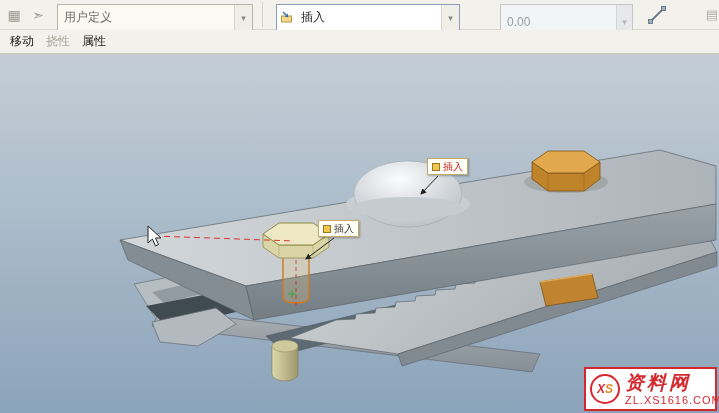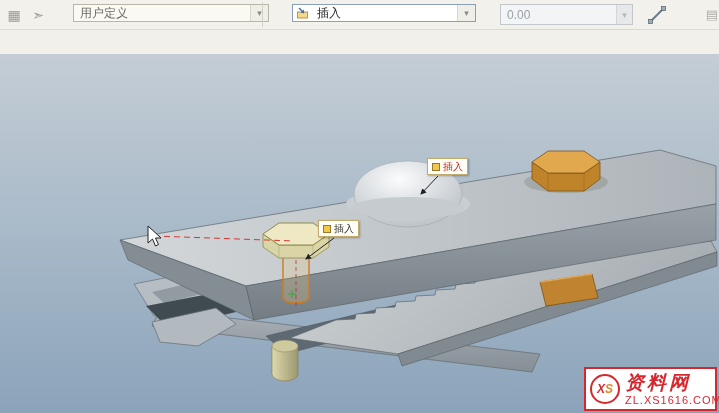--- a/index.html
+++ b/index.html
@@ -5,31 +5,31 @@
   html,body{margin:0;padding:0;}
   body{font-family:"Liberation Sans",sans-serif;}
   .app{position:relative;width:719px;height:413px;background:#f1f0ea;overflow:hidden;
        -webkit-user-select:none;user-select:none;}
 
   
   .toolbar{position:absolute;left:0;top:0;width:719px;height:29px;background:#f2f1eb;
            border-bottom:1px solid #dcd9cd;}
   .tb-icon{position:absolute;top:5px;width:20px;height:20px;display:flex;align-items:center;
            justify-content:center;color:#9a9a90;font-size:14px;}
-  .dd{position:absolute;top:4px;height:18px;box-sizing:border-box;display:flex;align-items:center;
-      font-size:12px;background:#fbfaf2;border:1px solid #b9b6a9;margin-left:16px;}
+  .dd{position:absolute;top:4px;height:27px;box-sizing:border-box;display:flex;align-items:center;
+      font-size:12px;background:#fbfaf2;border:1px solid #b9b6a9;}
   .dd .txt{flex:1;padding-left:6px;color:#444;white-space:nowrap;overflow:hidden;}
   .dd .arrow{width:17px;height:100%;display:flex;align-items:center;justify-content:center;
              color:#8a8a82;font-size:9px;border-left:1px solid #d8d5c9;background:#f0efe7;}
   .dd1{left:57px;width:196px;}
   .dd1 .txt{color:#6b6b64;}
   .dd2{left:276px;width:184px;background:#ffffff;border-color:#8ba0b8;}
   .dd2 .txt{color:#1c1c1c;}
   .sep{position:absolute;left:262px;top:2px;width:1px;height:25px;background:#d4d1c5;}
-  .valfield{position:absolute;left:500px;top:4px;width:133px;height:21px;box-sizing:border-box;
+  .valfield{position:absolute;left:500px;top:4px;width:133px;height:36px;box-sizing:border-box;
             background:#f2f4f5;border:1px solid #c3c7cb;display:flex;align-items:center;font-size:12px;}
   .valfield .txt{flex:1;padding-left:6px;color:#9aa0a6;}
   .valfield .arrow{width:15px;height:100%;display:flex;align-items:center;justify-content:center;
                    color:#b2b6ba;font-size:9px;background:#e6e8ea;border-left:1px solid #d2d6da;}
   .slash-icon{position:absolute;left:646px;top:4px;width:22px;height:22px;}
   .panel-icon{position:absolute;left:703px;top:5px;width:18px;height:18px;color:#b0aea4;font-size:13px;
               display:flex;align-items:center;justify-content:center;}
 
   
   .tabrow{position:absolute;left:0;top:30px;width:719px;height:23px;background:#f2f1eb;
@@ -100,20 +100,25 @@
       <svg width="22" height="22" viewBox="0 0 22 22">
         <line x1="5" y1="17" x2="17" y2="5" stroke="#6b7b8c" stroke-width="2"></line>
         <rect x="2.5" y="15.5" width="4" height="4" fill="#9fadba" stroke="#5d6b78" stroke-width="0.8"></rect>
         <rect x="15.5" y="2.5" width="4" height="4" fill="#9fadba" stroke="#5d6b78" stroke-width="0.8"></rect>
       </svg>
     </div>
 
     <div class="panel-icon">▤</div>
   </div>
 
+  <div class="tabrow">
+    <span class="tab tab-move">移动</span>
+    <span class="tab tab-flex">挠性</span>
+    <span class="tab tab-props">属性</span>
+  </div>
 
   <div class="viewport">
     <svg width="719" height="359" viewBox="0 0 719 359">
       <defs>
         <linearGradient id="gTop" x1="0" y1="0" x2="1" y2="0">
           <stop offset="0" stop-color="#d3d7da"></stop>
             <stop offset="1" stop-color="#adb4b9"></stop>
         </linearGradient>
         <linearGradient id="gFront" x1="0" y1="0" x2="0" y2="1">
           <stop offset="0" stop-color="#99a2a9"></stop>

